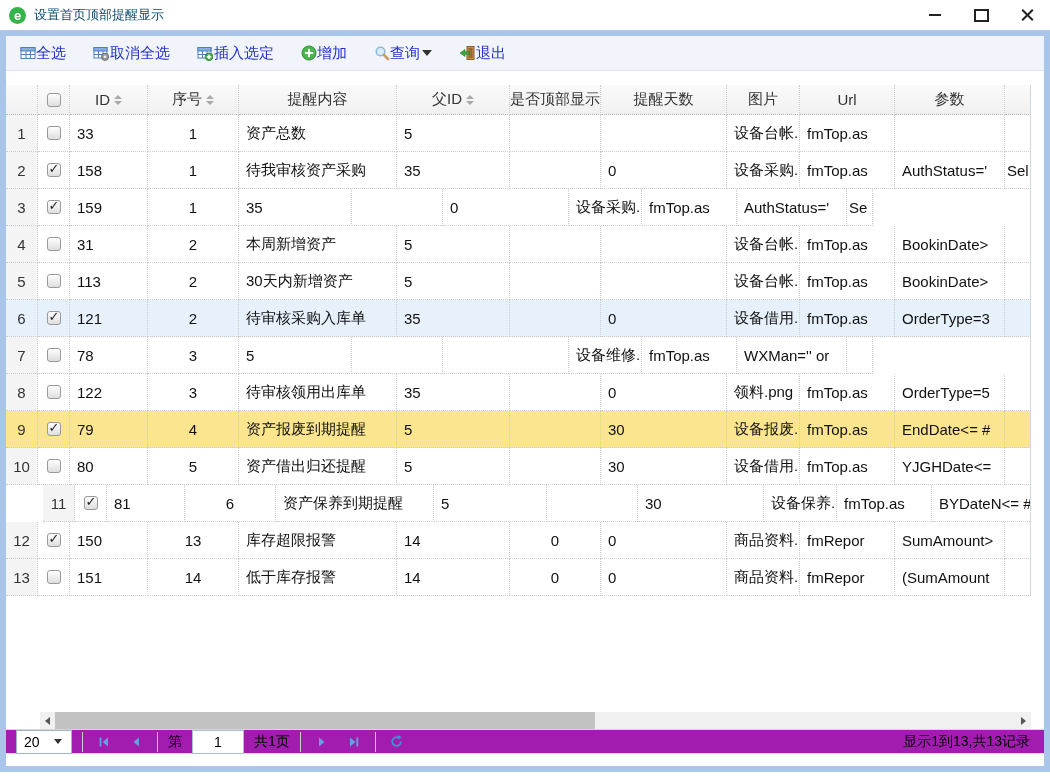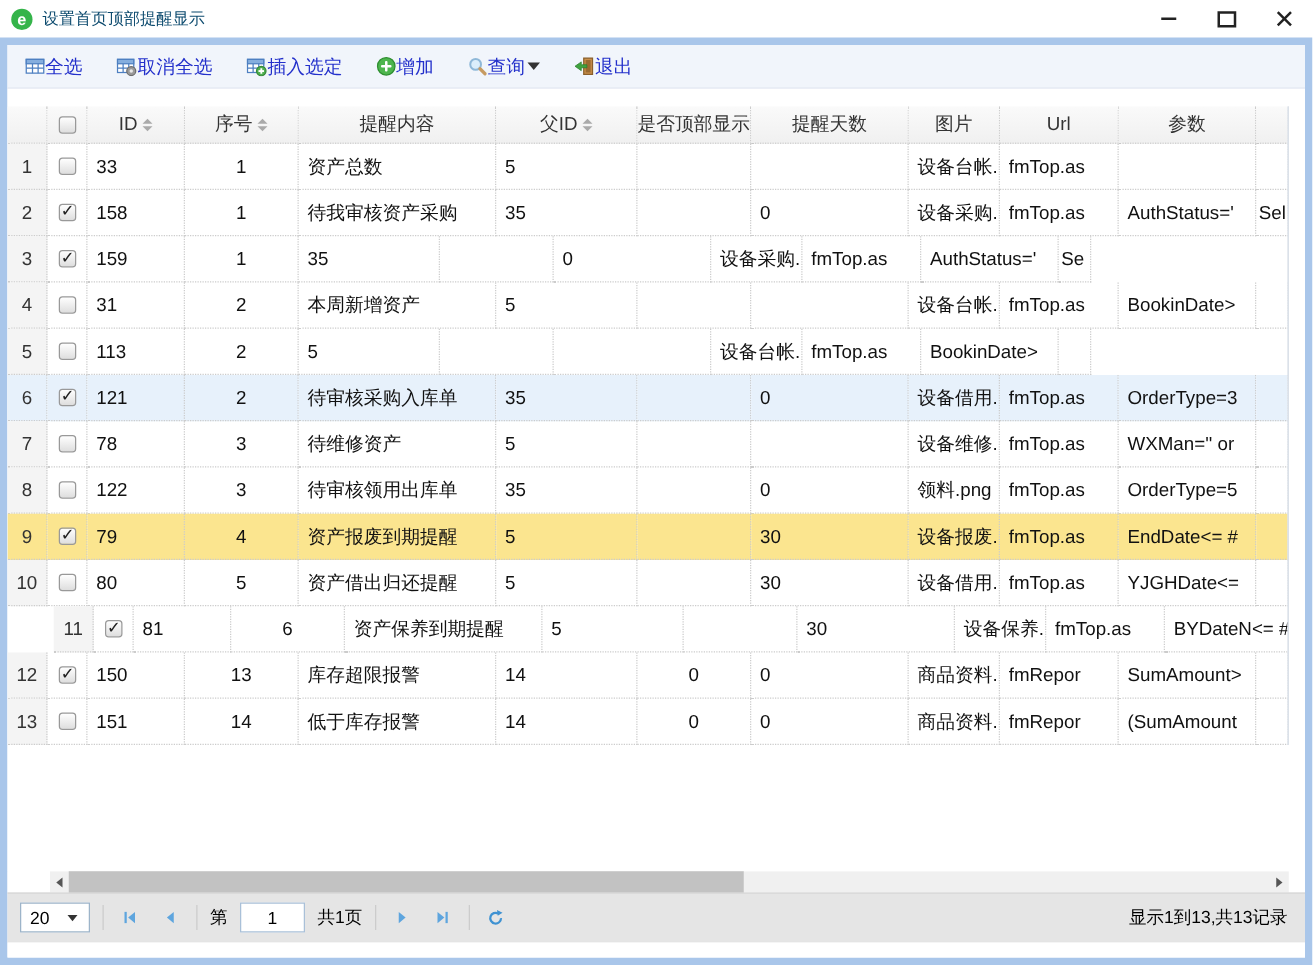--- a/index.html
+++ b/index.html
@@ -45,21 +45,21 @@
   .hscroll-wrap{height:17px;flex:none;display:flex;background:#fff;}
   .hs-left-gap{width:34px;flex:none;}
   .hs-right-gap{width:13px;flex:none;}
   .hscroll{flex:1;display:flex;background:#f0f0f0;}
   .hs-arrow{width:15px;height:17px;display:flex;align-items:center;justify-content:center;flex:none;}
   .tri-l{width:0;height:0;border-top:4px solid transparent;border-bottom:4px solid transparent;border-right:5px solid #555;}
   .tri-r{width:0;height:0;border-top:4px solid transparent;border-bottom:4px solid transparent;border-left:5px solid #555;}
   .hs-track{flex:1;position:relative;}
   .hs-thumb{position:absolute;left:0;top:0;width:540px;height:17px;background:#c2c2c2;}
   
-  .pager{height:40px;box-sizing:border-box;flex:none;background:#e5e5e5;border-top:1px solid #d6d6d6;border-bottom:1px solid #e3e3e3;display:flex;align-items:center;padding:0 10px;gap:10px;font-size:14px;color:#000;}
+  .pager{height:25px;box-sizing:border-box;flex:none;background:#a21caf;border-top:1px solid #d6d6d6;border-bottom:1px solid #e3e3e3;display:flex;align-items:center;padding:0 10px;gap:10px;font-size:14px;color:#000;}
   .psel{width:56px;height:24px;box-sizing:border-box;border:1px solid #9db4c9;background:#fff;display:flex;align-items:center;padding-left:7px;gap:8px;font-size:14px;}
   .psel .caret{border-top-width:5px;border-left-width:4px;border-right-width:4px;margin-left:6px;}
   .vsep{width:1px;height:20px;background:#ccc;display:inline-block;}
   .pbtn{width:22px;height:22px;display:flex;align-items:center;justify-content:center;}
   .pinput{width:46px;height:20px;box-sizing:content-box;border:1px solid #a9c0d8;text-align:center;font-size:14px;font-family:inherit;padding:1px 2px;}
   .ptext{font-size:14px;}
   .pstatus{margin-left:auto;font-size:14px;color:#000;padding-right:4px;}
   .bottom-spacer{height:12px;flex:none;background:#fff;}
 </style>
 </head>
@@ -272,20 +272,21 @@
           <div class="cell" style="width: 110px;">BookinDate&gt;</div>
           <div class="cell" style="width: 26px; padding: 0px 2px;"></div>
         </div>
         <div class="row">
           <div class="cell rownum" style="width: 32px;">5</div>
           <div class="cell cbcell" style="width: 32px;">
             <span class="cb"></span>
           </div>
           <div class="cell" style="width: 78px;">113</div>
           <div class="cell" style="width: 91px; justify-content: center;">2</div>
+          <div class="cell" style="width: 158px;">30天内新增资产</div>
           <div class="cell" style="width: 113px;">5</div>
           <div class="cell" style="width: 91px; justify-content: center;"></div>
           <div class="cell" style="width: 126px;"></div>
           <div class="cell" style="width: 73px;">设备台帐.</div>
           <div class="cell" style="width: 95px;">fmTop.as</div>
           <div class="cell" style="width: 110px;">BookinDate&gt;</div>
           <div class="cell" style="width: 26px; padding: 0px 2px;"></div>
         </div>
         <div class="row hov">
           <div class="cell rownum" style="width: 32px;">6</div>
@@ -303,21 +304,20 @@
           <div class="cell" style="width: 110px;">OrderType=3</div>
           <div class="cell" style="width: 26px; padding: 0px 2px;"></div>
         </div>
         <div class="row">
           <div class="cell rownum" style="width: 32px;">7</div>
           <div class="cell cbcell" style="width: 32px;">
             <span class="cb"></span>
           </div>
           <div class="cell" style="width: 78px;">78</div>
           <div class="cell" style="width: 91px; justify-content: center;">3</div>
-          <div class="cell" style="width: 158px;">待维修资产</div>
           <div class="cell" style="width: 113px;">5</div>
           <div class="cell" style="width: 91px; justify-content: center;"></div>
           <div class="cell" style="width: 126px;"></div>
           <div class="cell" style="width: 73px;">设备维修.</div>
           <div class="cell" style="width: 95px;">fmTop.as</div>
           <div class="cell" style="width: 110px;">WXMan='' or</div>
           <div class="cell" style="width: 26px; padding: 0px 2px;"></div>
         </div>
         <div class="row">
           <div class="cell rownum" style="width: 32px;">8</div>

